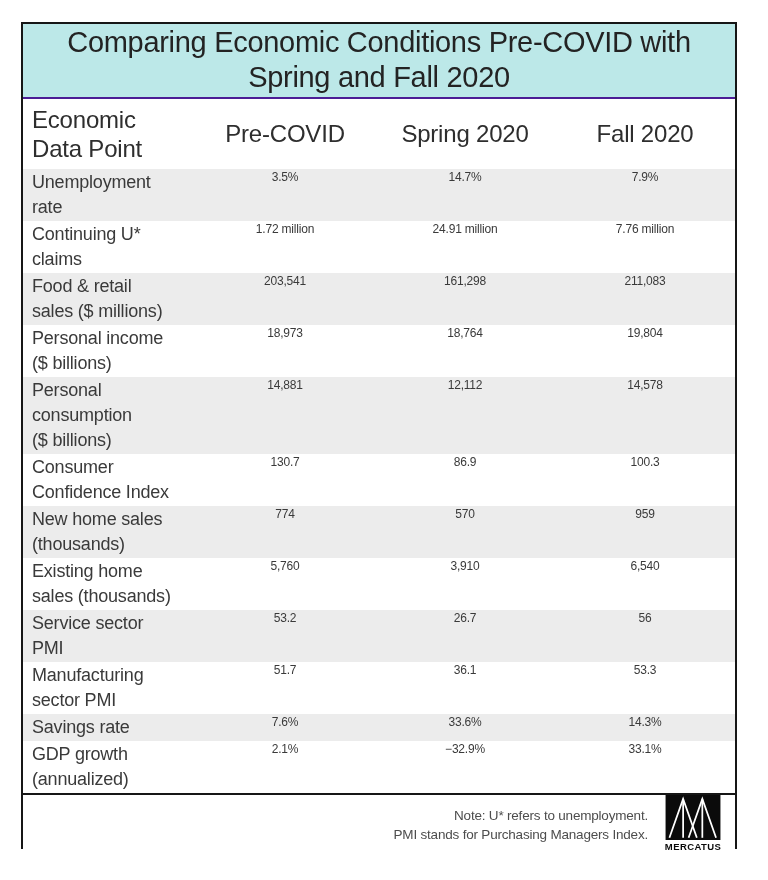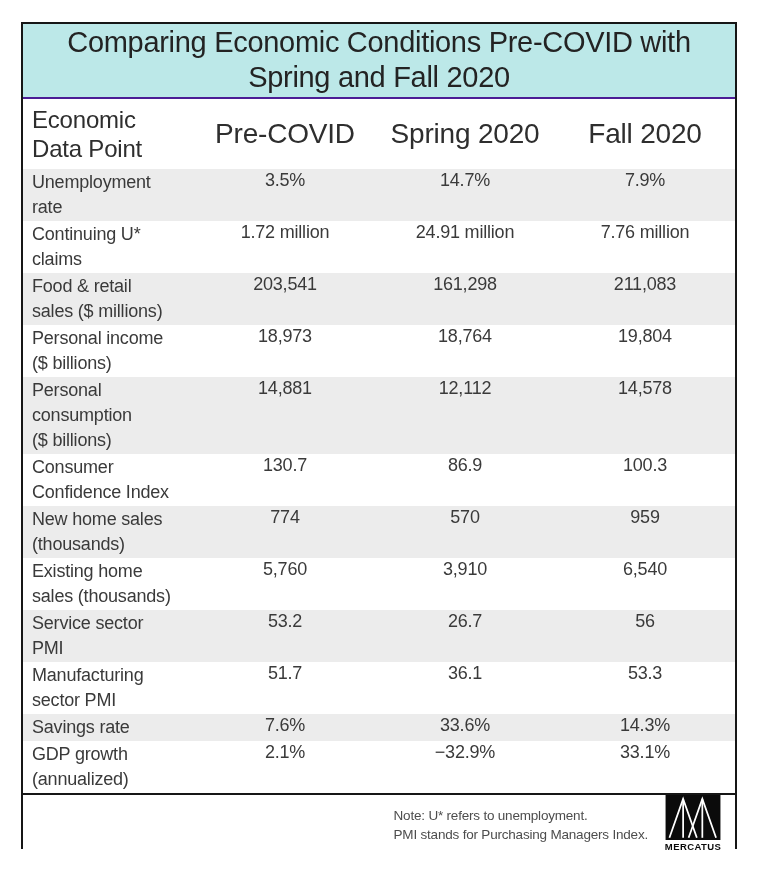--- a/index.html
+++ b/index.html
@@ -54,21 +54,21 @@
     align-items: center;
     height: 70px;
     color: #2e2e2e;
     flex: 0 0 auto;
   }
   .hrow .label-cell {
     font-size: 24px;
     line-height: 29px;
   }
   .hrow .val-cell {
-    font-size: 28px;
+    font-size: 24px;
   }
   .row {
     display: flex;
     padding: 1px 0;
     color: #3a3a3a;
   }
   .row.alt {
     background: #ececec;
   }
   .label-cell {
@@ -77,34 +77,34 @@
     padding-left: 9px;
     white-space: pre-line;
     font-size: 18px;
     line-height: 25px;
     letter-spacing: -0.2px;
     flex: 0 0 auto;
   }
   .val-cell {
     flex: 1 1 0;
     text-align: center;
-    font-size: 18px;
+    font-size: 12px;
     letter-spacing: -0.2px;
   }
   .footer {
     border-top: 2px solid #161616;
     flex: 1 1 auto;
     display: flex;
     align-items: center;
     justify-content: flex-end;
     padding-right: 13px;
     background: #ffffff;
   }
   .note {
-    text-align: left;
+    text-align: right;
     font-size: 13.5px;
     line-height: 19px;
     color: #4d4d4d;
     letter-spacing: -0.2px;
     white-space: pre-line;
     margin-right: 16px;
     margin-left: 16px;
   }
   .logo {
     width: 58px;

